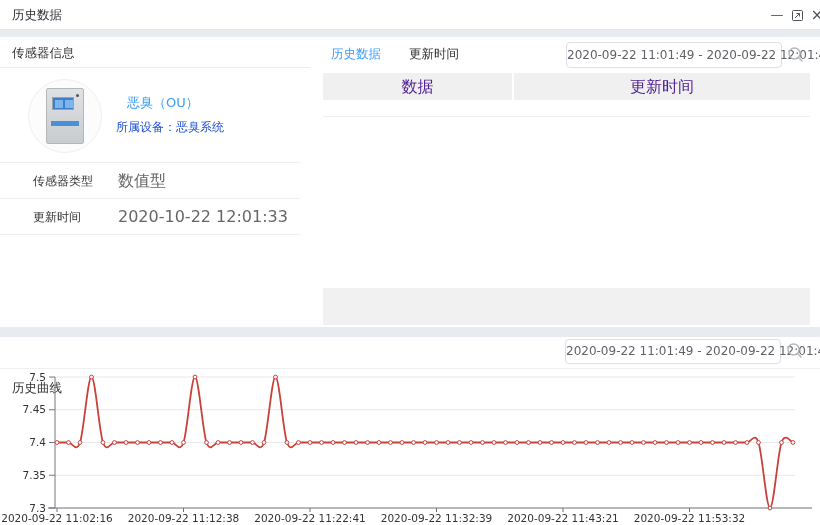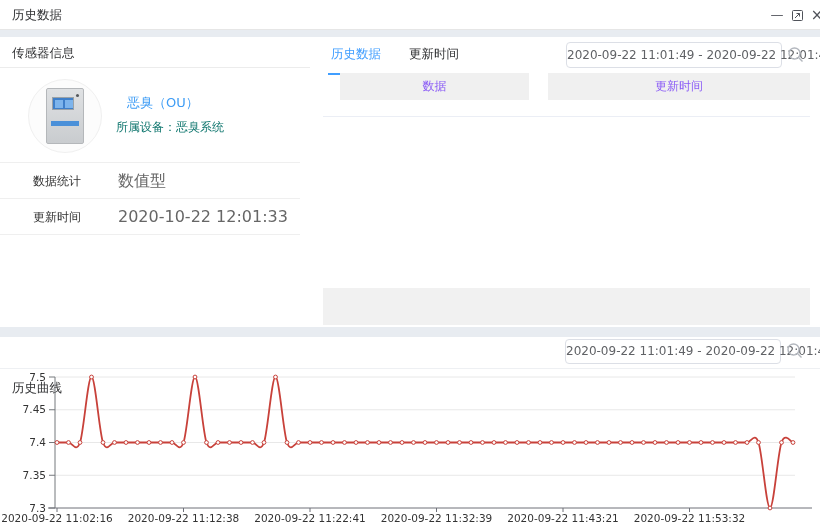--- a/index.html
+++ b/index.html
@@ -21,21 +21,21 @@
   .right-panel { left:310px; top:37px; width:510px; height:290px; }
   .bottom-panel{ left:0; top:337px; width:820px; height:188px; background:#fff; }
 
   .panel-header { height:31px; line-height:31px; padding-left:12px;
               font-size:12.5px; color:#303133; border-bottom:1px solid #ececec; }
 
   .avatar { position:absolute; left:28px; top:42px; width:74px; height:74px;
               border-radius:50%; border:1px solid #f0f0f0; background:#fcfcfc;
               display:flex; align-items:center; justify-content:center; overflow:hidden; }
   .sensor-name  { position:absolute; left:127px; top:57px; font-size:13px; color:#3d9cf5; }
-  .sensor-device{ position:absolute; left:116px; top:82px; font-size:12px; color:#0f766e; }
+  .sensor-device{ position:absolute; left:116px; top:82px; font-size:12px; color:#1d4ed8; }
   .info-rows { position:absolute; left:0; top:125px; width:300px; border-top:1px solid #efefef; }
   .info-row { height:36px; line-height:36px; border-bottom:1px solid #efefef; position:relative; }
   .info-row .lbl { position:absolute; left:33px; font-size:12px; color:#333; }
   .info-row .val { position:absolute; left:118px; font-size:16px; color:#666; }
   .info-row .val.green { color:#56bf4b; }
 
   .tabs { position:absolute; left:18px; top:9px; display:flex; }
   .tab { font-size:12.5px; color:#303133; margin-right:22px; padding:0 3px 10px 3px; cursor:pointer; }
   .tab.active { color:#409eff; border-bottom:2px solid #409eff; }
 
@@ -44,21 +44,21 @@
               cursor:pointer; white-space:nowrap; }
   .datebox.top { left:256px; top:5px;  width:216px; height:26px; line-height:24px; }
   .datebox.bot { left:565px; top:2px;  width:216px; height:25px; line-height:23px; }
   .search-btn { position:absolute; width:18px; height:18px; cursor:pointer; }
   .search-btn.top { left:477px; top:9px; }
   .search-btn.bot { left:786px; top:5px; }
 
   .dtable { position:absolute; left:13px; top:36px; width:487px; }
   .thead { display:flex; gap:2px; }
   .th { background:#f0f0f0; height:27px; line-height:27px; text-align:center;
-        font-size:12px; color:#8b5cf6;margin-left:17px; }
+        font-size:16px; color:#4c1d95; }
   .th.c1 { flex:0 0 189px; }
   .th.c2 { flex:1; }
   .empty-row { height:17px; background:#fff; border-bottom:1px solid #ebeef5; }
   .pagination-area { position:absolute; left:13px; top:251px; width:487px; height:37px;
         background:#f1f1f1; }
 
   .bp-title { position:absolute; left:12px; top:0; height:30px; line-height:30px;
         font-size:12.5px; color:#303133;margin-top:36px; }
   .bp-sep { position:absolute; left:0; top:31px; width:820px; border-top:1px solid #eef0f3; }
   .chart-svg { position:absolute; left:0; top:32px; }
@@ -98,21 +98,21 @@
     <div class="cabinet">
       <span class="scr"></span>
         <span class="dot"></span>
         <span class="strip"></span>
     </div>
   </div>
   <div class="sensor-name">恶臭（OU）</div>
   <div class="sensor-device">所属设备：恶臭系统</div>
   <div class="info-rows">
     <div class="info-row">
-      <span class="lbl">数据统计</span>
+      <span class="lbl">传感器类型</span>
       <span class="val">数值型</span>
     </div>
     <div class="info-row">
       <span class="lbl">更新时间</span>
       <span class="val">2020-10-22 12:01:33</span>
     </div>
   </div>
 </div>
 
 <div class="panel right-panel">

